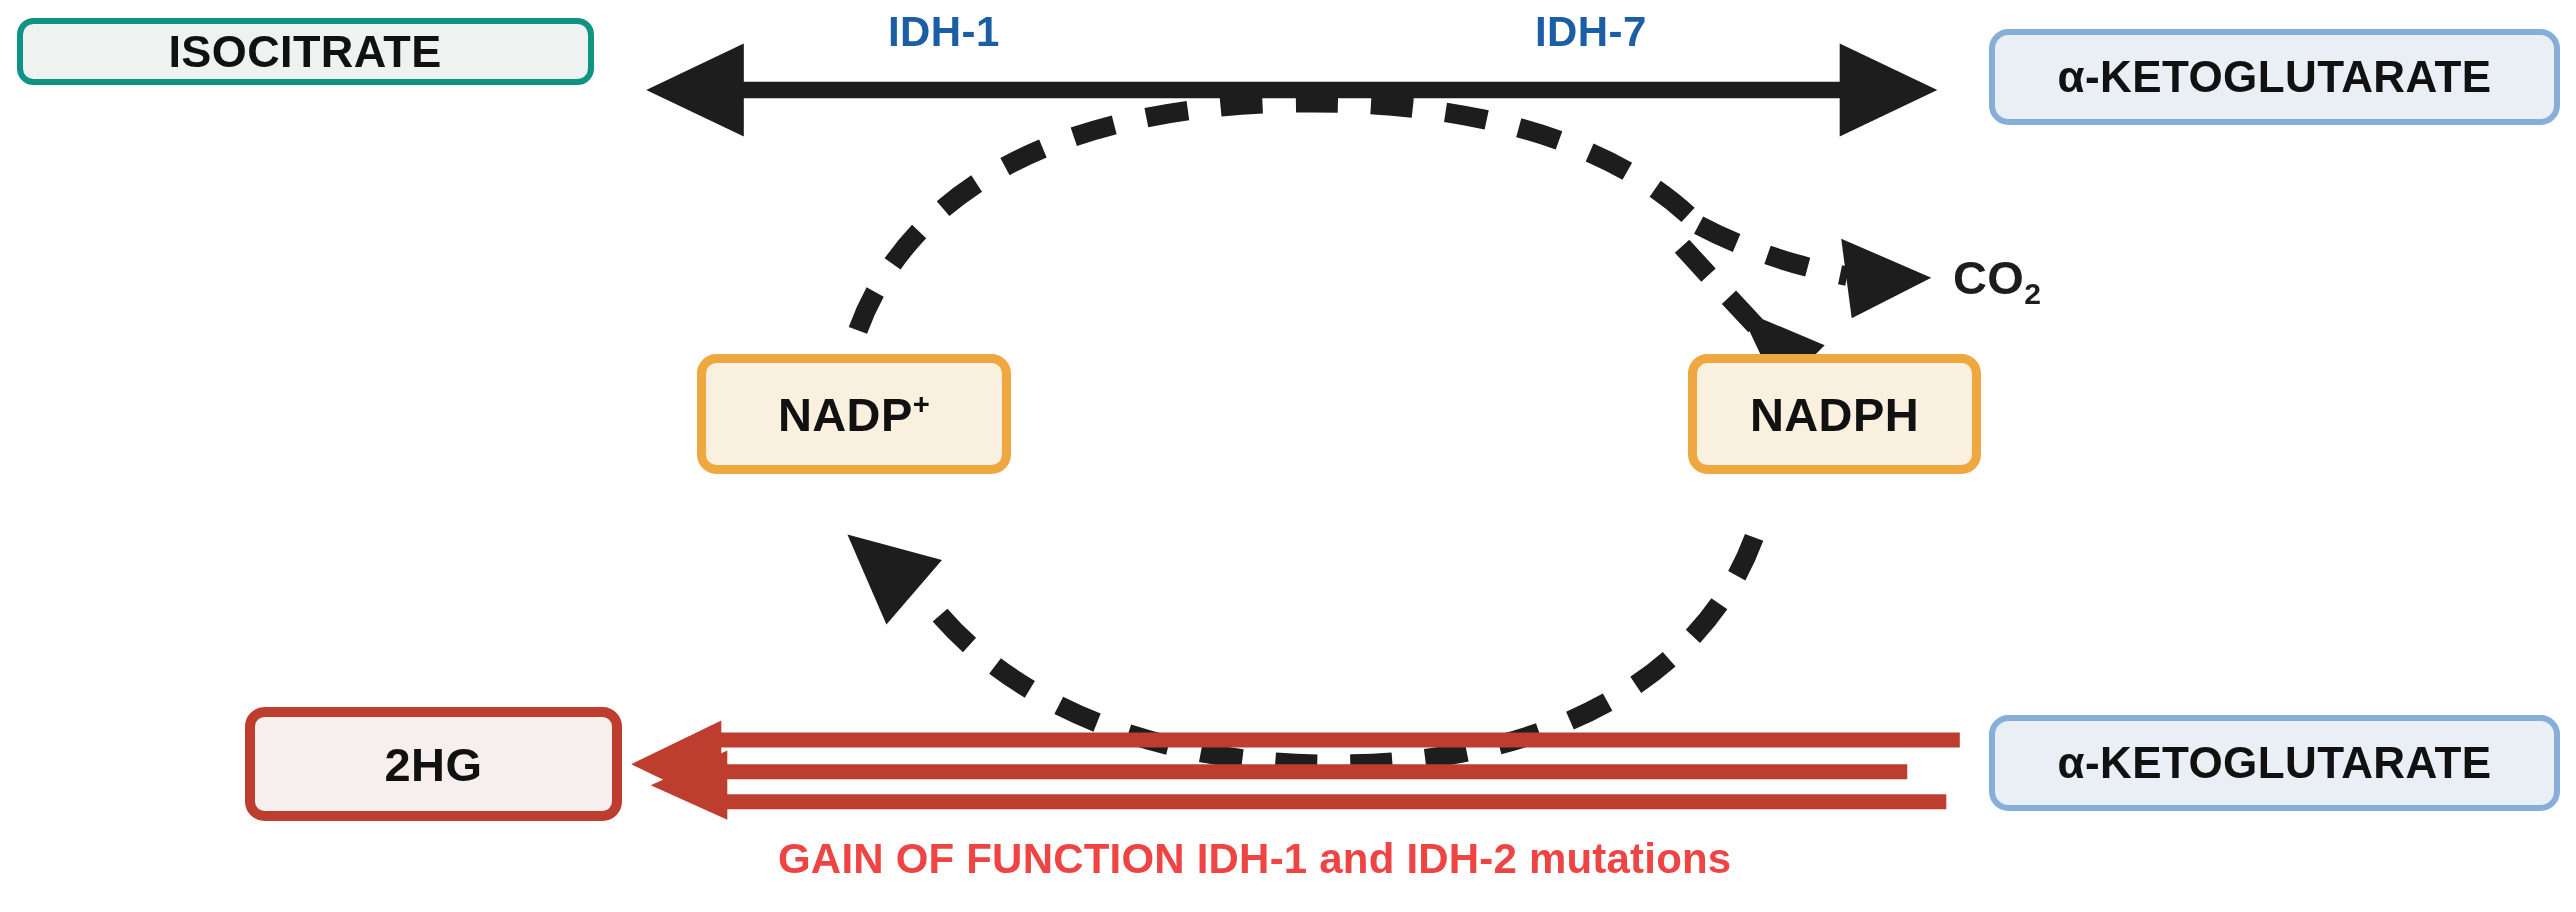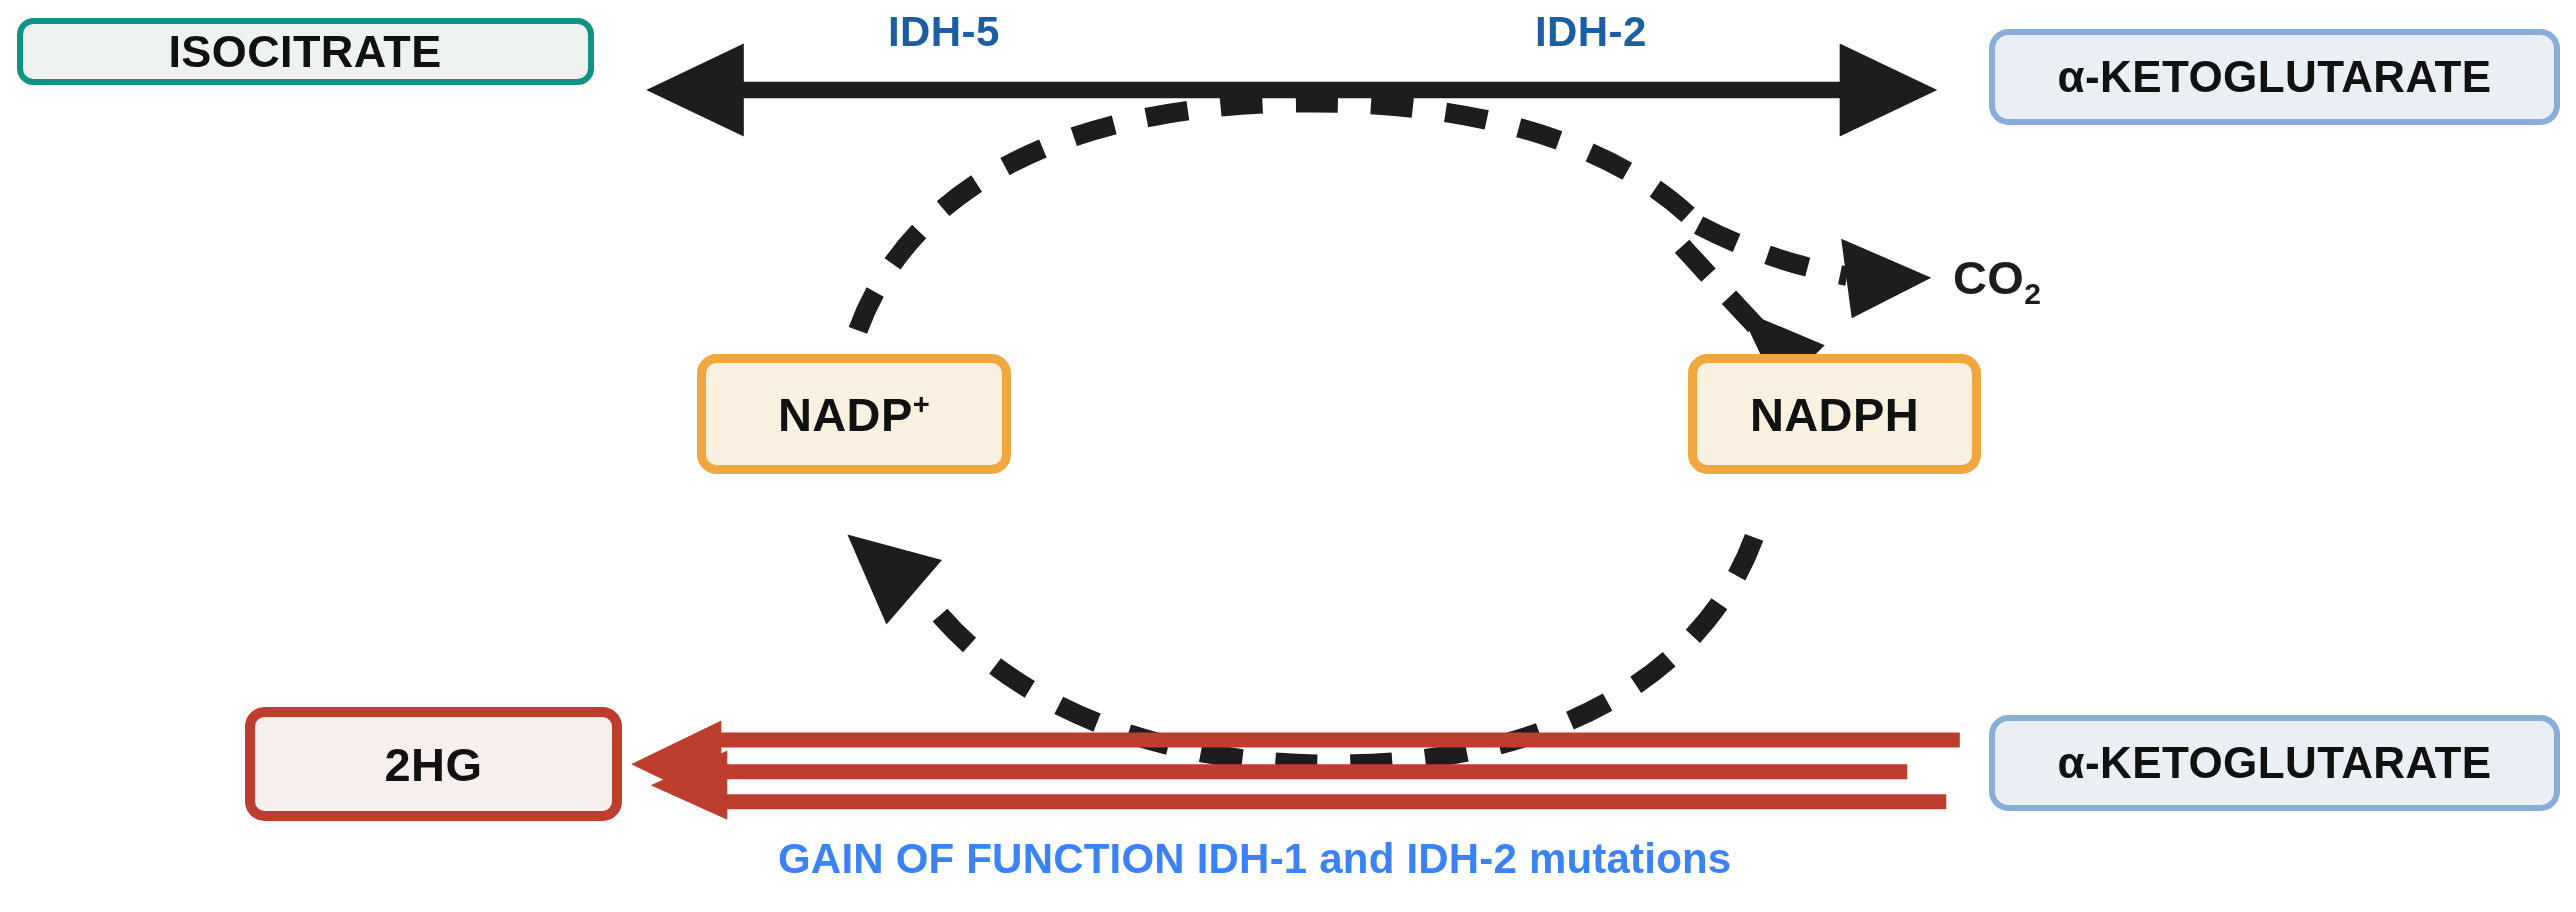--- a/index.html
+++ b/index.html
@@ -134,21 +134,21 @@
     letter-spacing: 0.4px;
   }
   .sub-2 {
     font-size: 0.64em;
     vertical-align: sub;
     line-height: 0;
   }
 
   .label-caption {
     left: 778px; top: 838px;
-    color: #3b82f6;
+    color: #ef4444;
     font-size: 42px;
     letter-spacing: 0.2px;
   }
 </style>
 </head>
 <body>
 
 <div id="stage">
 
   <svg id="svg-layer" viewBox="0 0 3430 1215" xmlns="http://www.w3.org/2000/svg">
@@ -209,22 +209,22 @@
   </div>
 
   <div class="node node-nadp-plus">
     <span><span>NADP</span><span class="sup-plus">+</span></span>
   </div>
 
   <div class="node node-2hg">
     <span>2HG</span>
   </div>
 
-  <div class="label label-enzyme label-idh1">IDH-5</div>
-
-  <div class="label label-enzyme label-idh2">IDH-2</div>
+  <div class="label label-enzyme label-idh1">IDH-1</div>
+
+  <div class="label label-enzyme label-idh2">IDH-7</div>
 
   <div class="label label-co2"><span>CO</span><span class="sub-2">2</span></div>
 
   <div class="label label-caption">GAIN OF FUNCTION IDH-1 and IDH-2 mutations</div>
 
 </div>
 
 
 </body></html>

